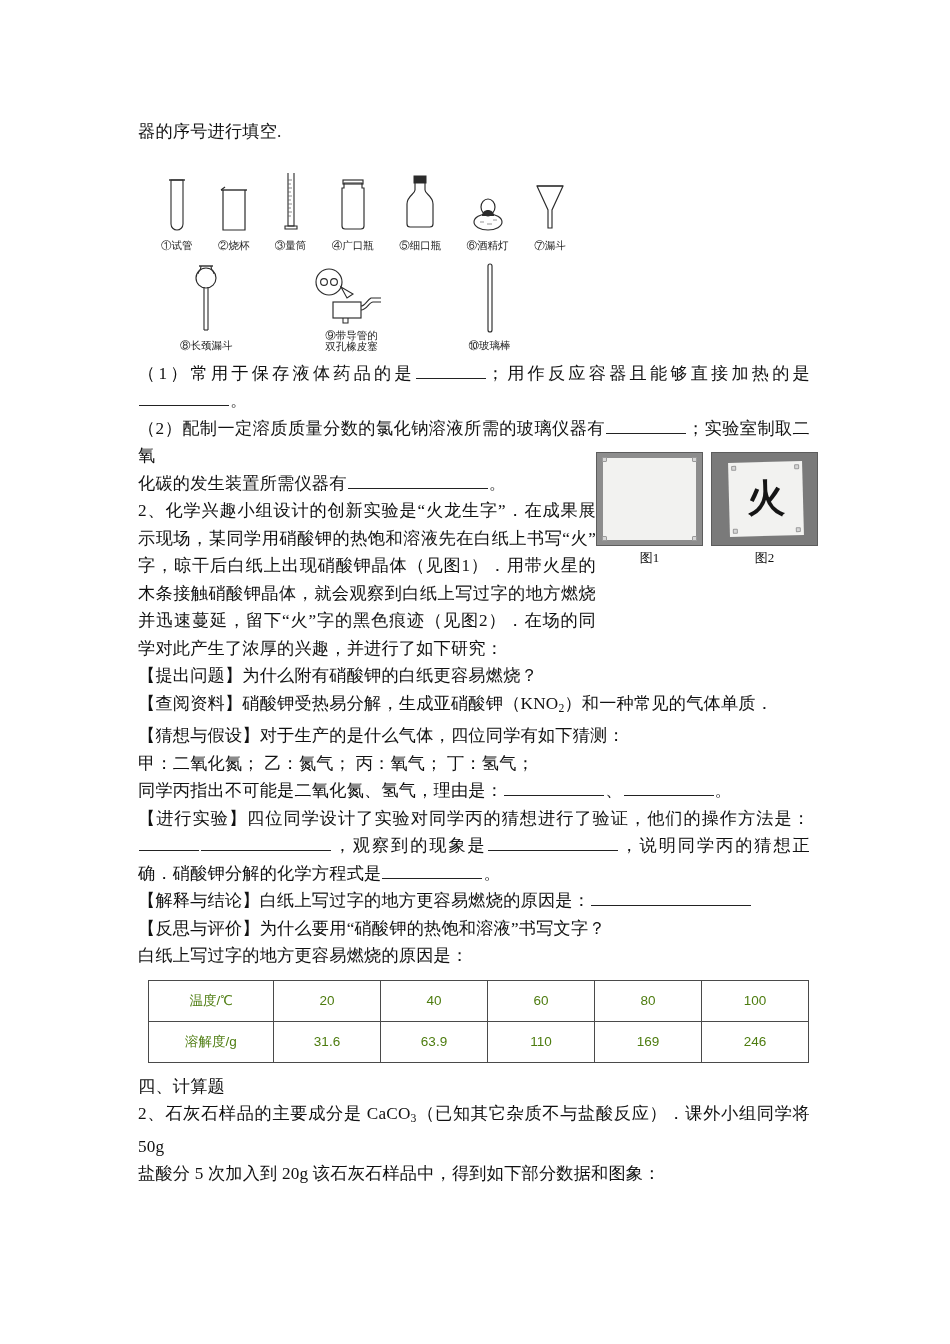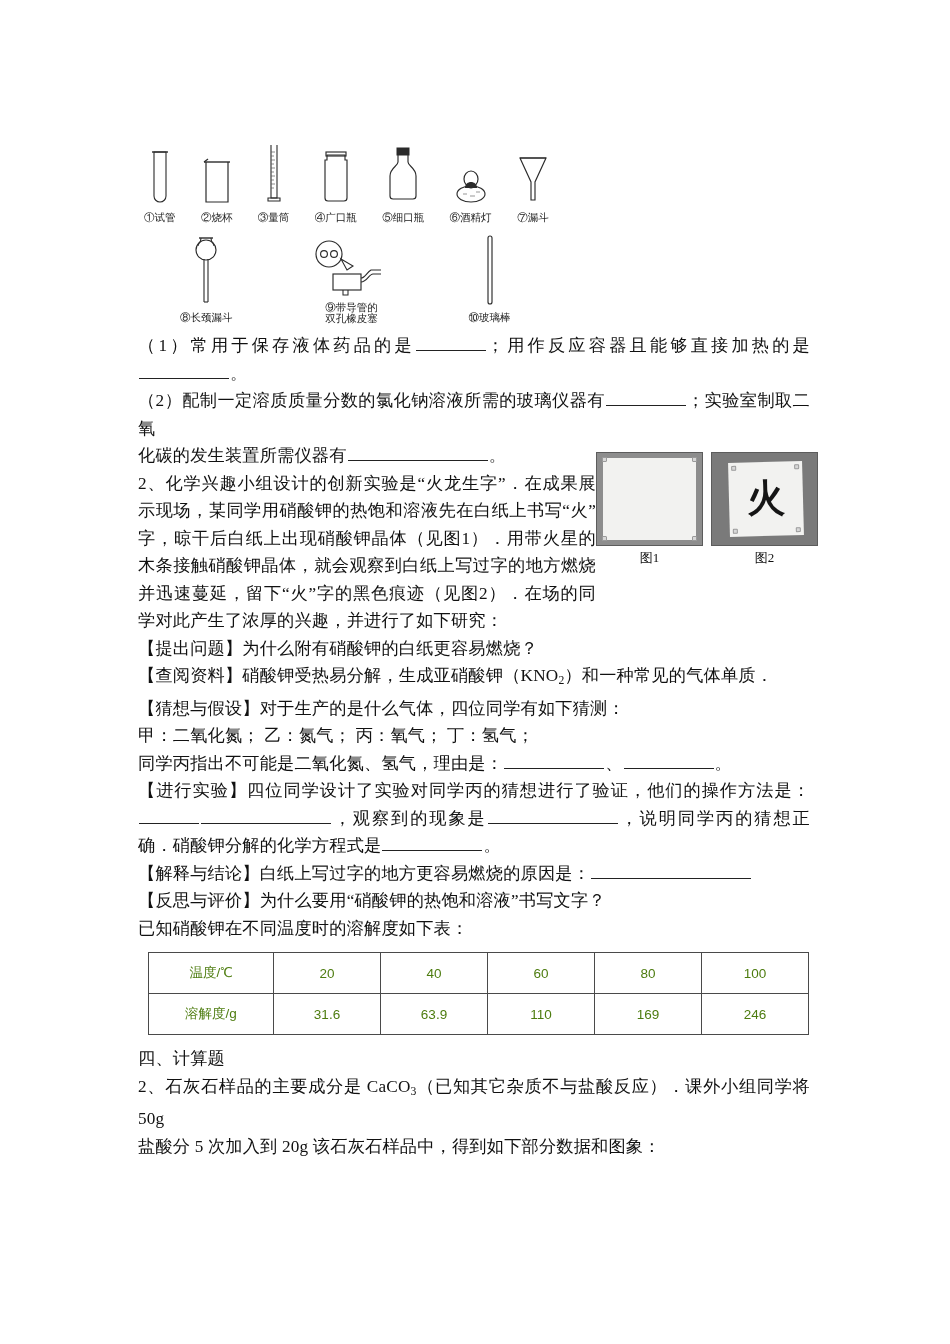--- a/index.html
+++ b/index.html
@@ -60,21 +60,21 @@
     height: 200px;
     margin: 6px 0 8px 6px;
   }
   .ap-row {
     position: absolute;
     left: 0;
     width: 405px;
     display: flex;
     align-items: flex-end;
   }
-  .ap-row1 { top: 0; height: 100px; justify-content: space-between; }
+  .ap-row1 { top: 0; height: 100px; justify-content: space-between; margin-left: 17px; }
   .ap-item {
     display: flex;
     flex-direction: column;
     align-items: center;
     justify-content: flex-end;
   }
   .ap-lbl {
     font-size: 10.5px;
     line-height: 12px;
     margin-top: 2px;
@@ -167,20 +167,21 @@
   .sol-table td.val { width: 106px; }
 
   .tail { margin-top: 6px; }
 </style>
 </head>
 <body>
 
 <div class="page">
   <div class="content">
 
+    <p class="line">器的序号进行填空.</p>
 
     <div class="apparatus">
 
       <div class="ap-row ap-row1">
 
         <div class="ap-item">
           <svg class="draw" width="22" height="62" viewBox="0 0 22 62">
             <path d="M5 4 H17 V48 A6 6 0 0 1 5 48 Z" fill="none" stroke="#2b2b2b" stroke-width="1.1"></path>
             <line x1="3" y1="4" x2="19" y2="4" stroke="#2b2b2b" stroke-width="1.4"></line>
           </svg>
@@ -320,21 +321,21 @@
 
     <p class="line">
       <span>【进行实验】四位同学设计了实验对同学丙的猜想进行了验证，他们的操作方法是：</span><span class="blank b60"></span><span class="blank b130"></span><span>，观察到的现象是</span><span class="blank b130"></span><span>，说明同学丙的猜想正确．硝酸钾</span><span>分解的化学方程式是</span><span class="blank b100"></span><span>。</span>
     </p>
 
     <p class="line">
       <span>【解释与结论】白纸上写过字的地方更容易燃烧的原因是：</span><span class="blank b160"></span>
     </p>
 
     <p class="line">【反思与评价】为什么要用“硝酸钾的热饱和溶液”书写文字？</p>
-    <p class="line">已知硝酸钾在不同温度时的溶解度如下表：</p>
+    <p class="line">白纸上写过字的地方更容易燃烧的原因是：</p>
 
     <table class="sol-table">
       <tbody>
         <tr>
           <td class="hdr">温度/℃</td>
           <td class="val">20</td>
           <td class="val">40</td>
           <td class="val">60</td>
           <td class="val">80</td>
           <td class="val">100</td>

